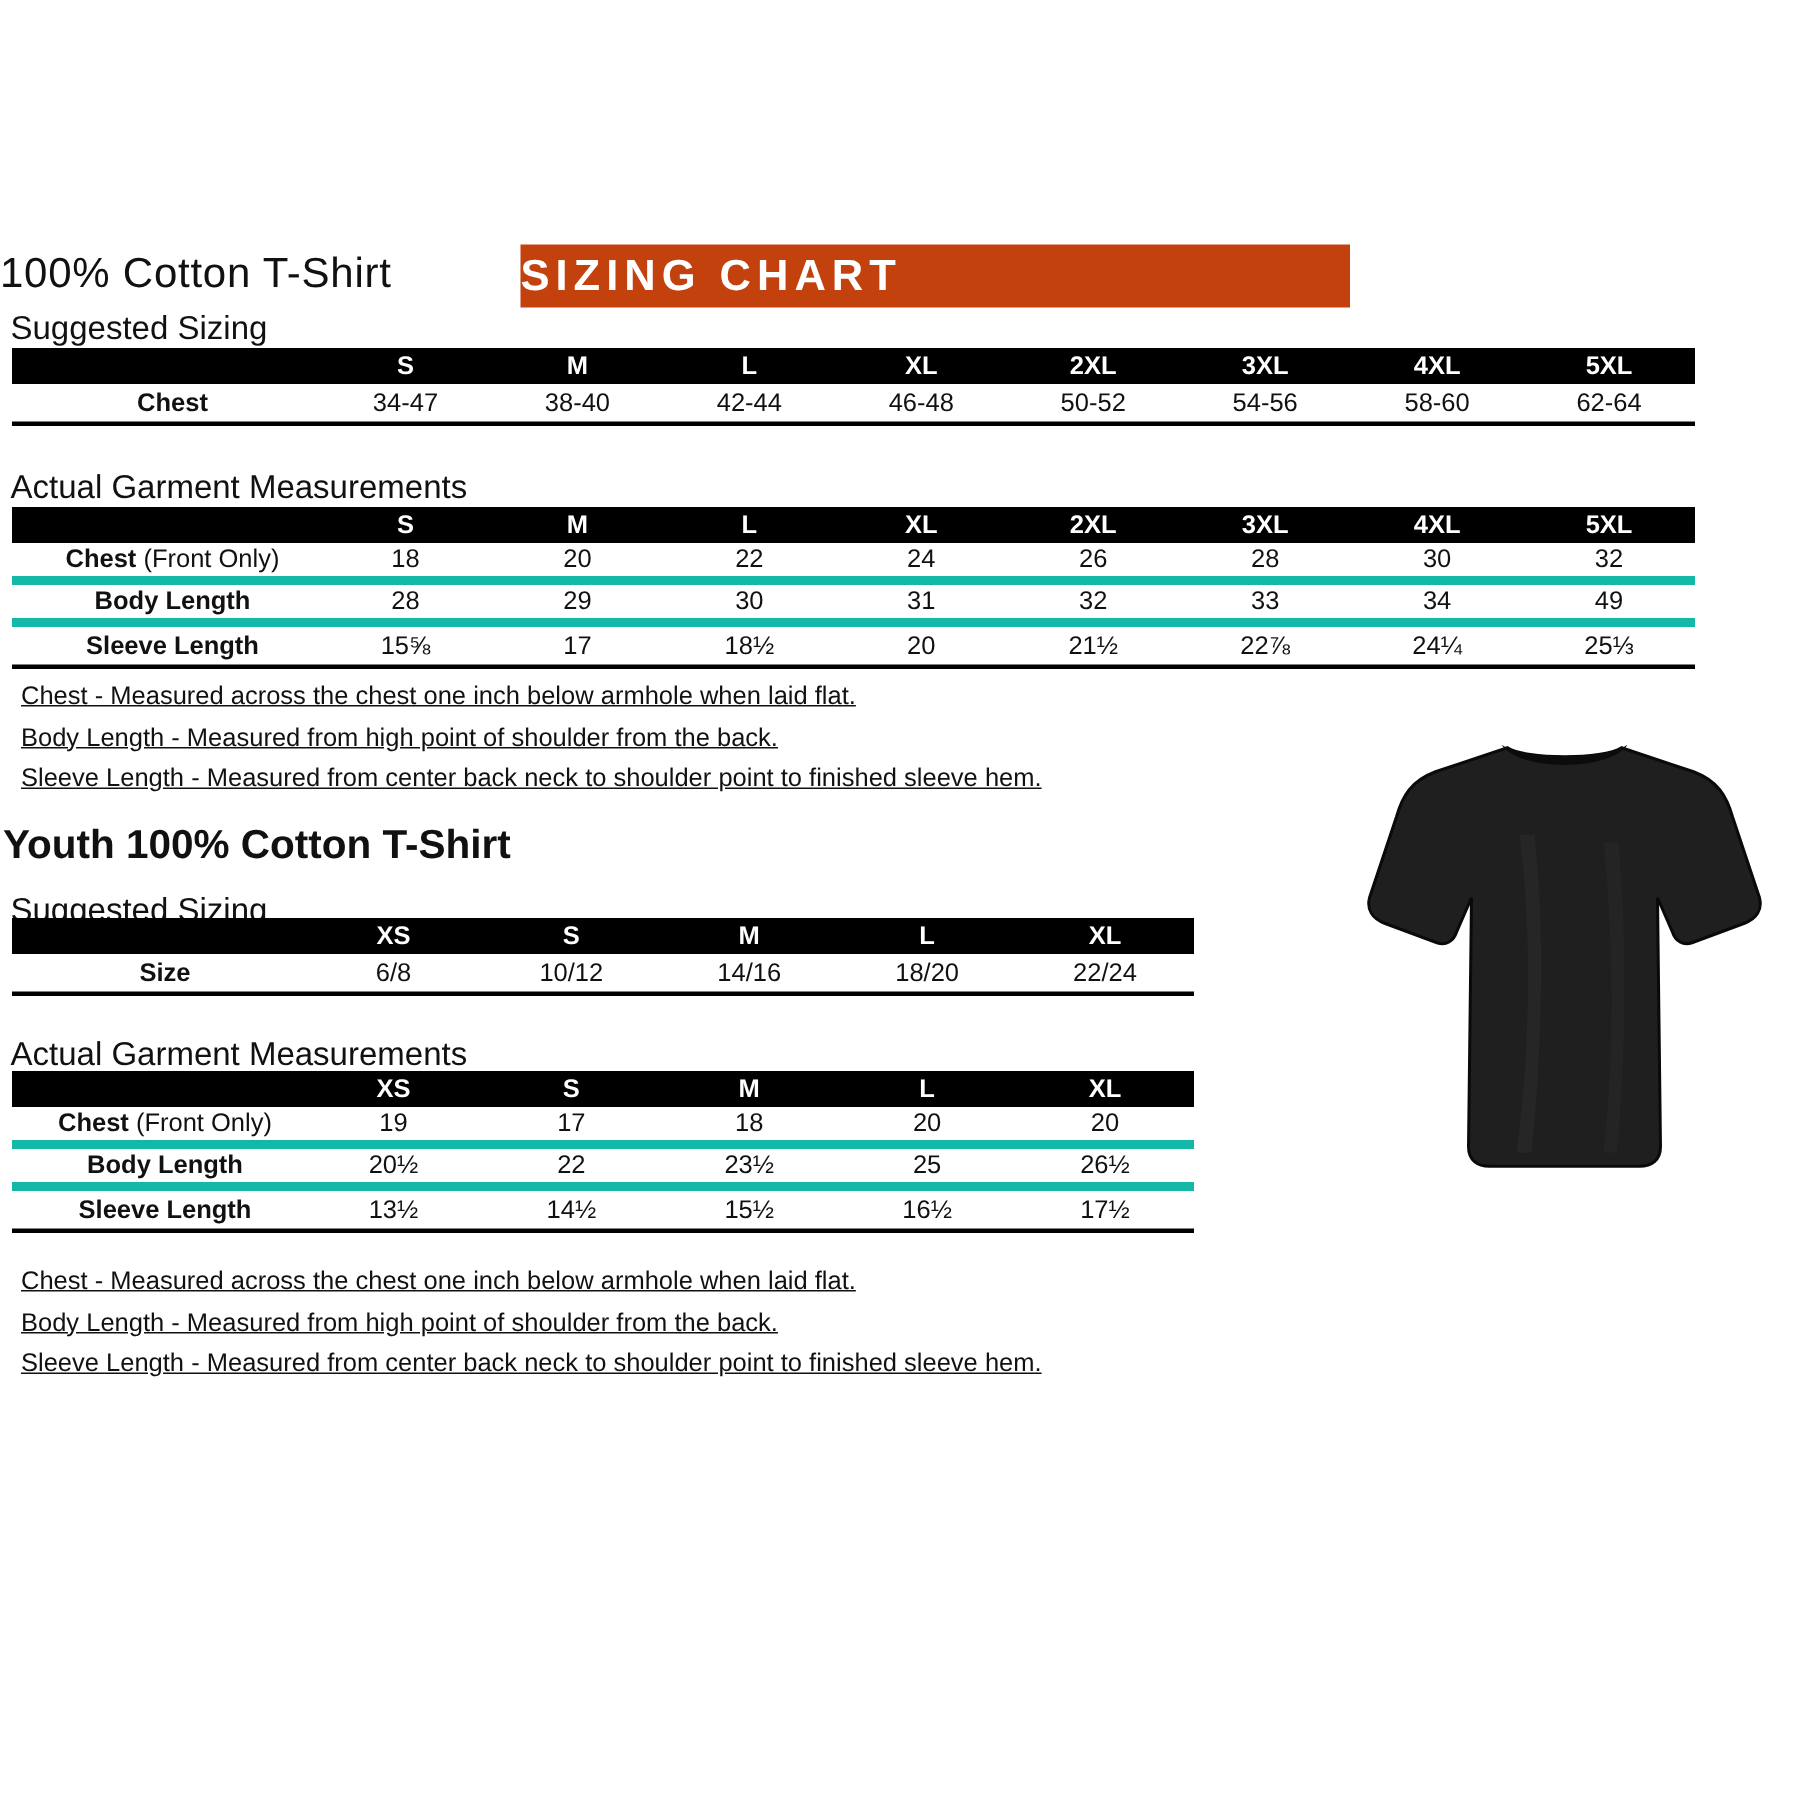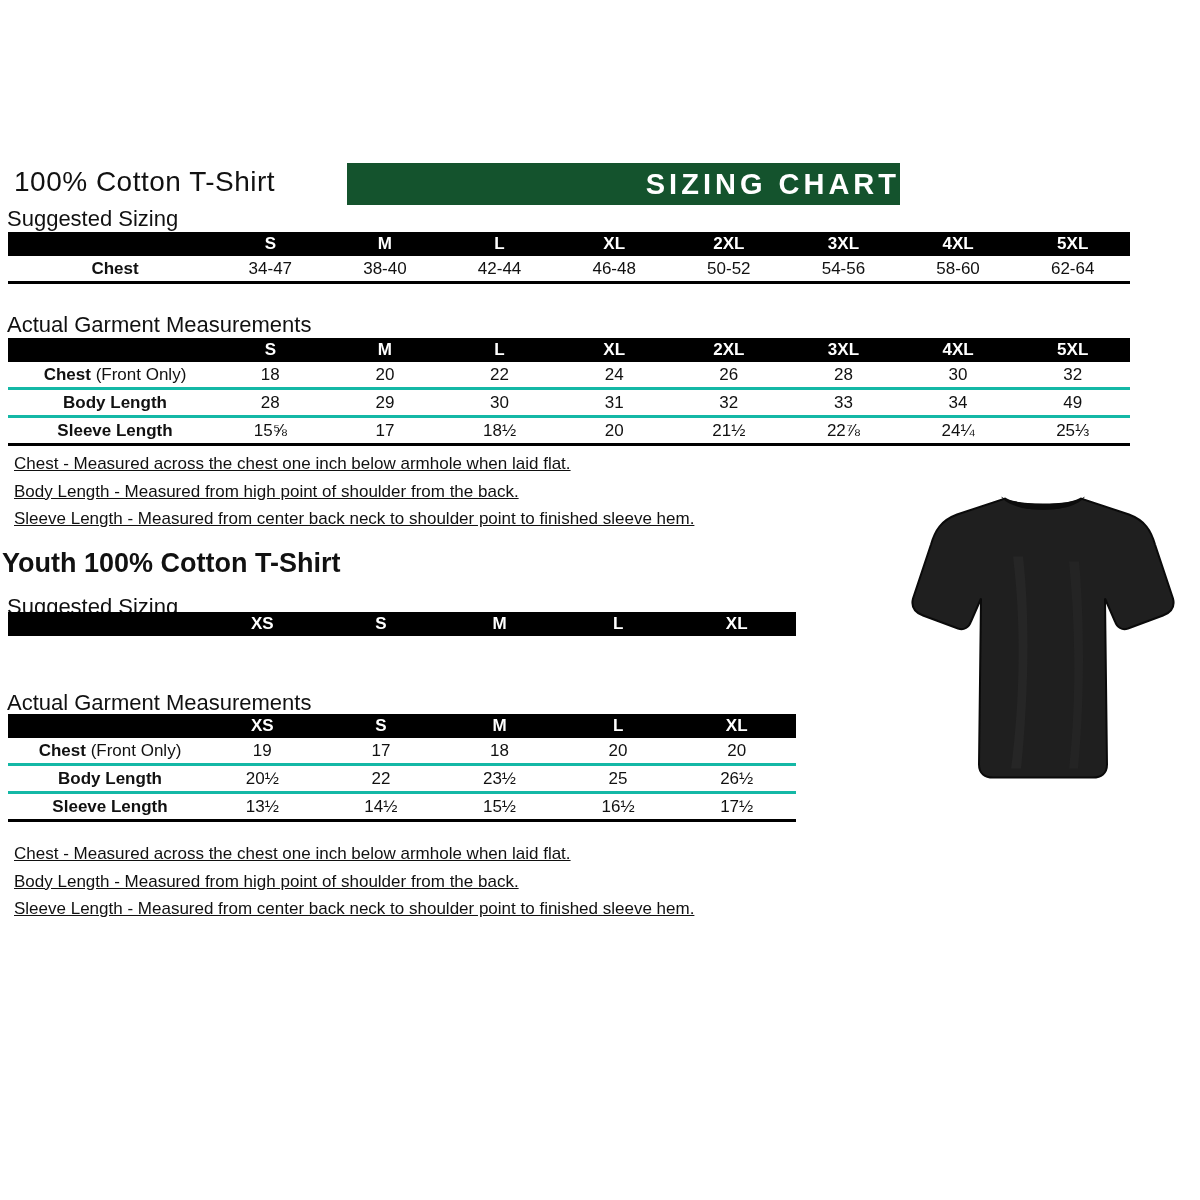--- a/index.html
+++ b/index.html
@@ -8,27 +8,27 @@
     position: relative;
     background: #ffffff;
     color: #111111;
     font-family: "Liberation Sans", sans-serif;
     overflow: hidden;
   }
   .abs { position: absolute; }
 
   
   .adult-title {
-    left: 14px; top: 166px;
+    left: 0; top: 166px;
     font-size: 28px; font-weight: 400; letter-spacing: 0.5px;
   }
   .banner {
     left: 347px; top: 163px; width: 553px; height: 42px;
-    background: #14532d; color: #fff;
-    display: flex; align-items: center; justify-content: flex-end;
+    background: #c2410c; color: #fff;
+    display: flex; align-items: center; justify-content: flex-start;
   }
   .banner span {
     font-size: 29px; font-weight: 700; letter-spacing: 4px;
   }
   .youth-title {
     left: 2px; top: 548px;
     font-size: 27px; font-weight: 700; text-align: right;
   }
 
   
@@ -38,21 +38,21 @@
   #lbl-youth-suggested { left: 7px; top: 594px; }
   #lbl-youth-actual    { left: 7px; top: 690px; }
 
   
   .table { --lw: 205px; }
   #adult-suggested { left: 8px; top: 232px; width: 1122px; }
   #adult-actual    { left: 8px; top: 338px; width: 1122px; }
   #youth-suggested { left: 8px; top: 612px; width: 788px; --lw: 195px; }
   #youth-actual    { left: 8px; top: 714px; width: 788px; --lw: 195px; }
 
-  .trow { display: flex; align-items: center; height: 28px; border-bottom: 3px solid #14b8a6; }
+  .trow { display: flex; align-items: center; height: 28px; border-bottom: 6px solid #14b8a6; }
   .trow:last-child { border-bottom: 3px solid #000; }
   .trow.thead {
     background: #000; color: #fff; height: 24px;
     border-bottom: none; font-weight: 700;
   }
   .cell { flex: 1; text-align: center; font-size: 17px; }
   .cell.label { flex: 0 0 var(--lw); text-align: center; padding-left: 9px; }
   .cell.label b { font-weight: 700; }
   .thead .cell { font-weight: 700; }
 
@@ -160,20 +160,28 @@
 
   <div class="abs section-label" id="lbl-youth-suggested">Suggested Sizing</div>
   <div class="abs table" id="youth-suggested">
       <div class="trow thead">
         <div class="cell label"></div>
         <div class="cell">XS</div>
         <div class="cell">S</div>
         <div class="cell">M</div>
         <div class="cell">L</div>
         <div class="cell">XL</div>
+      </div>
+      <div class="trow">
+        <div class="cell label"><b>Size</b></div>
+        <div class="cell">6/8</div>
+        <div class="cell">10/12</div>
+        <div class="cell">14/16</div>
+        <div class="cell">18/20</div>
+        <div class="cell">22/24</div>
       </div>
     </div>
 
   <div class="abs section-label" id="lbl-youth-actual">Actual Garment Measurements</div>
   <div class="abs table" id="youth-actual">
       <div class="trow thead">
         <div class="cell label"></div>
         <div class="cell">XS</div>
         <div class="cell">S</div>
         <div class="cell">M</div>

